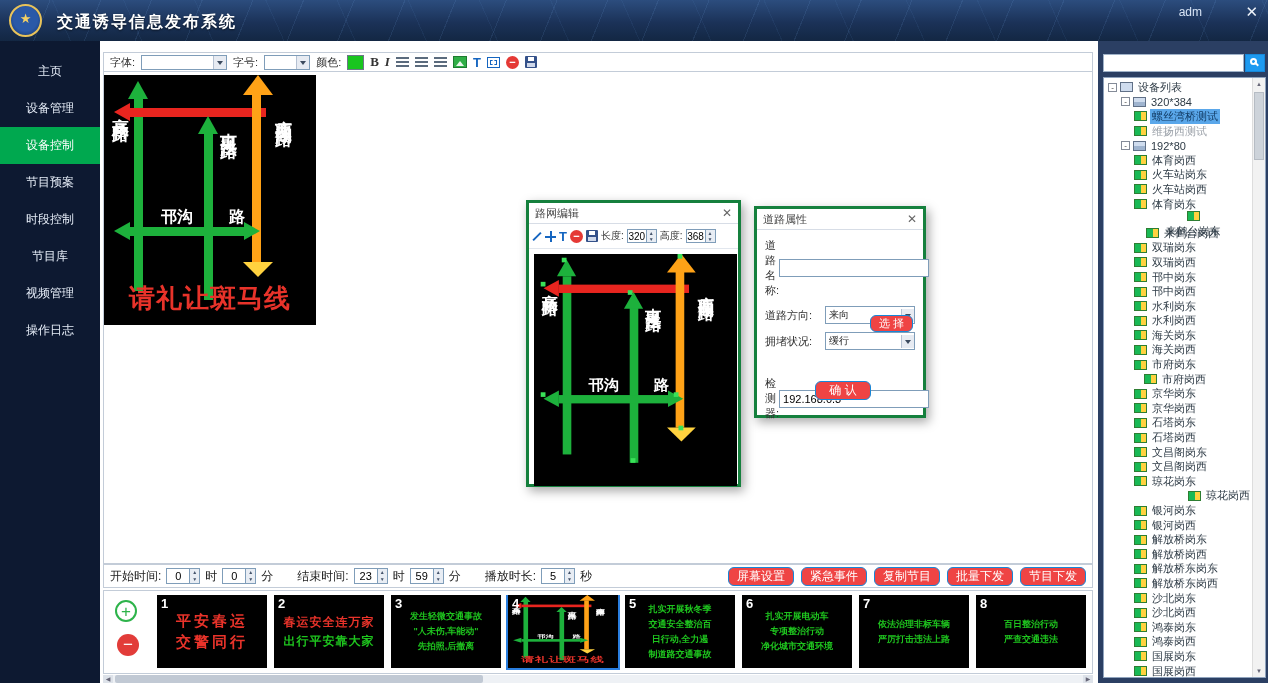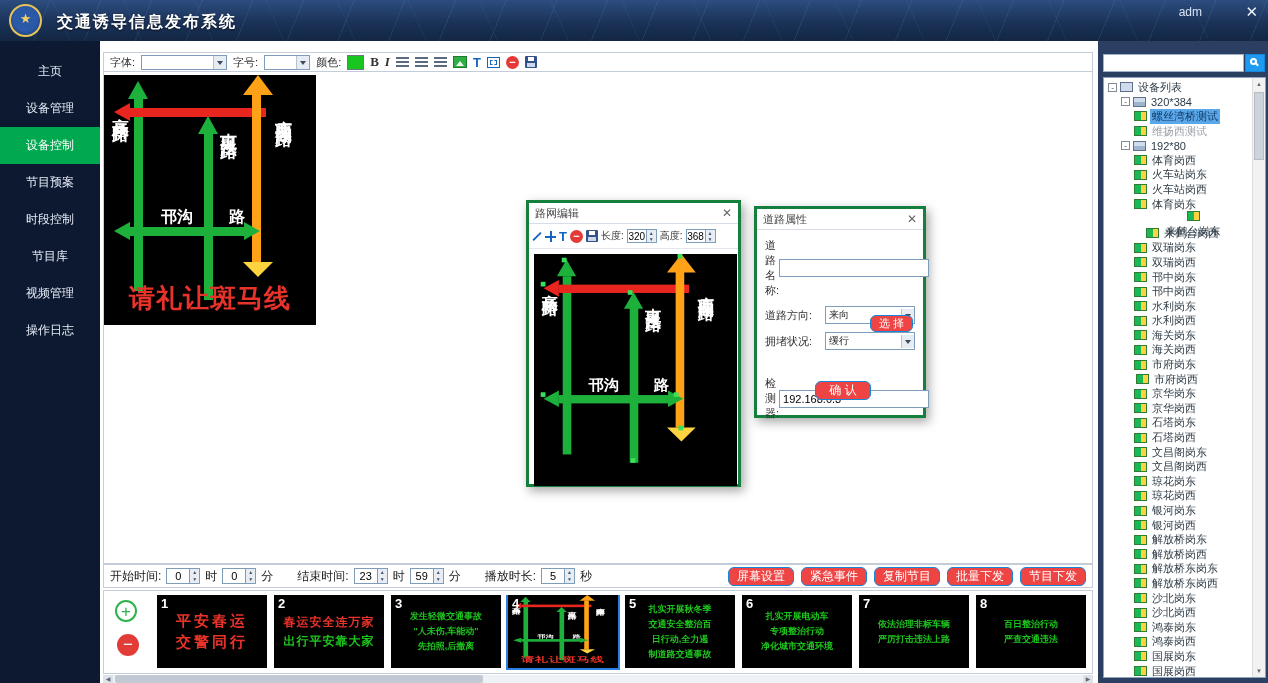--- a/index.html
+++ b/index.html
@@ -561,21 +561,21 @@
             <span class="tlabel">海关岗东</span>
           </div>
           <div class="tree-row" style="padding-left: 30px;">
             <span class="ticon led"></span>
             <span class="tlabel">海关岗西</span>
           </div>
           <div class="tree-row" style="padding-left: 30px;">
             <span class="ticon led"></span>
             <span class="tlabel">市府岗东</span>
           </div>
-          <div class="tree-row" style="padding-left: 32px; text-align: center;">
+          <div class="tree-row" style="padding-left: 40px; text-align: center;">
             <span class="ticon led"></span>
             <span class="tlabel">市府岗西</span>
           </div>
           <div class="tree-row" style="padding-left: 30px;">
             <span class="ticon led"></span>
             <span class="tlabel">京华岗东</span>
           </div>
           <div class="tree-row" style="padding-left: 30px;">
             <span class="ticon led"></span>
             <span class="tlabel">京华岗西</span>
@@ -593,21 +593,21 @@
             <span class="tlabel">文昌阁岗东</span>
           </div>
           <div class="tree-row" style="padding-left: 30px;">
             <span class="ticon led"></span>
             <span class="tlabel">文昌阁岗西</span>
           </div>
           <div class="tree-row" style="padding-left: 30px;">
             <span class="ticon led"></span>
             <span class="tlabel">琼花岗东</span>
           </div>
-          <div class="tree-row" style="padding-left: 30px;">
+          <div class="tree-row" style="padding-left: 30px; justify-content: flex-end;">
             <span class="ticon led"></span>
             <span class="tlabel">琼花岗西</span>
           </div>
           <div class="tree-row" style="padding-left: 30px;">
             <span class="ticon led"></span>
             <span class="tlabel">银河岗东</span>
           </div>
           <div class="tree-row" style="padding-left: 30px;">
             <span class="ticon led"></span>
             <span class="tlabel">银河岗西</span>

